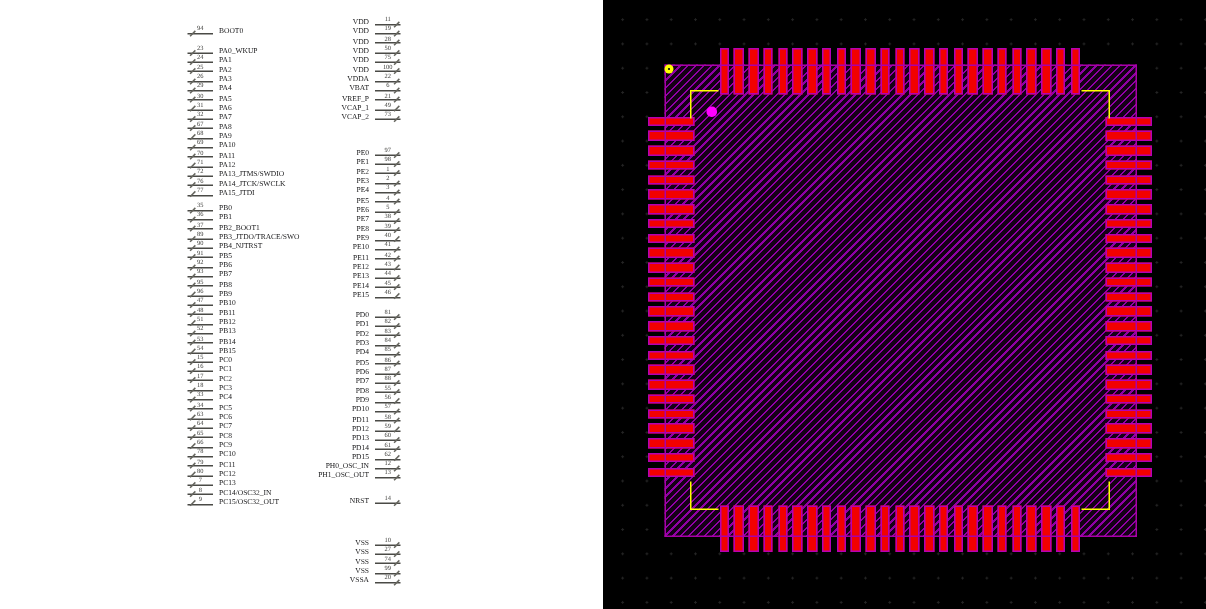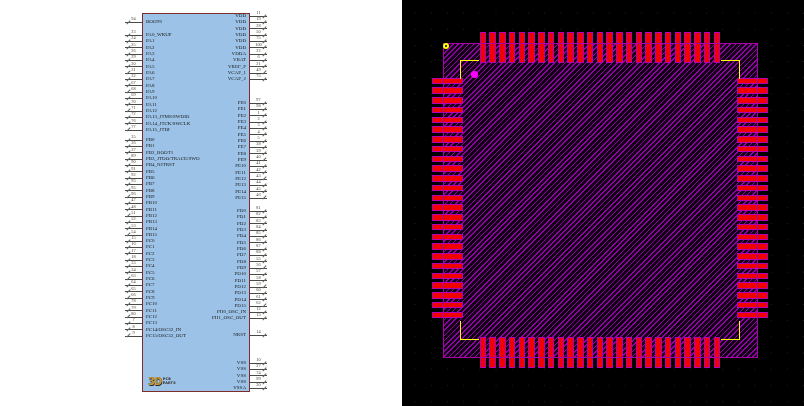--- a/index.html
+++ b/index.html
@@ -45,29 +45,20 @@
             background:radial-gradient(circle,#3a3a08 0 0.9px,var(--silk) 1px);}
   .dot-asm{position:absolute;left:69px;top:71px;width:6.5px;height:6.5px;border-radius:50%;
            background:var(--assembly);z-index:5;}
 </style>
 </head>
 <body>
 
 <div class="screen">
 
   <div class="sch-panel">
-    <div class="sym-body">
-      <div class="logo">
-        <span class="logo-big">3D</span>
-        <span class="logo-small">
-          <span>PCB</span>
-          <span>PARTS</span>
-        </span>
-      </div>
-    </div>
 
   <div class="pin left" style="top: 18.34px; left: 125px;">
         <span class="pline"></span>
         <span class="ptick"></span>
         <span class="pnum">94</span>
         <span class="pname">BOOT0</span>
       </div>
       <div class="pin left" style="top: 31.34px; left: 125px;">
         <span class="pline"></span>
         <span class="ptick"></span>

